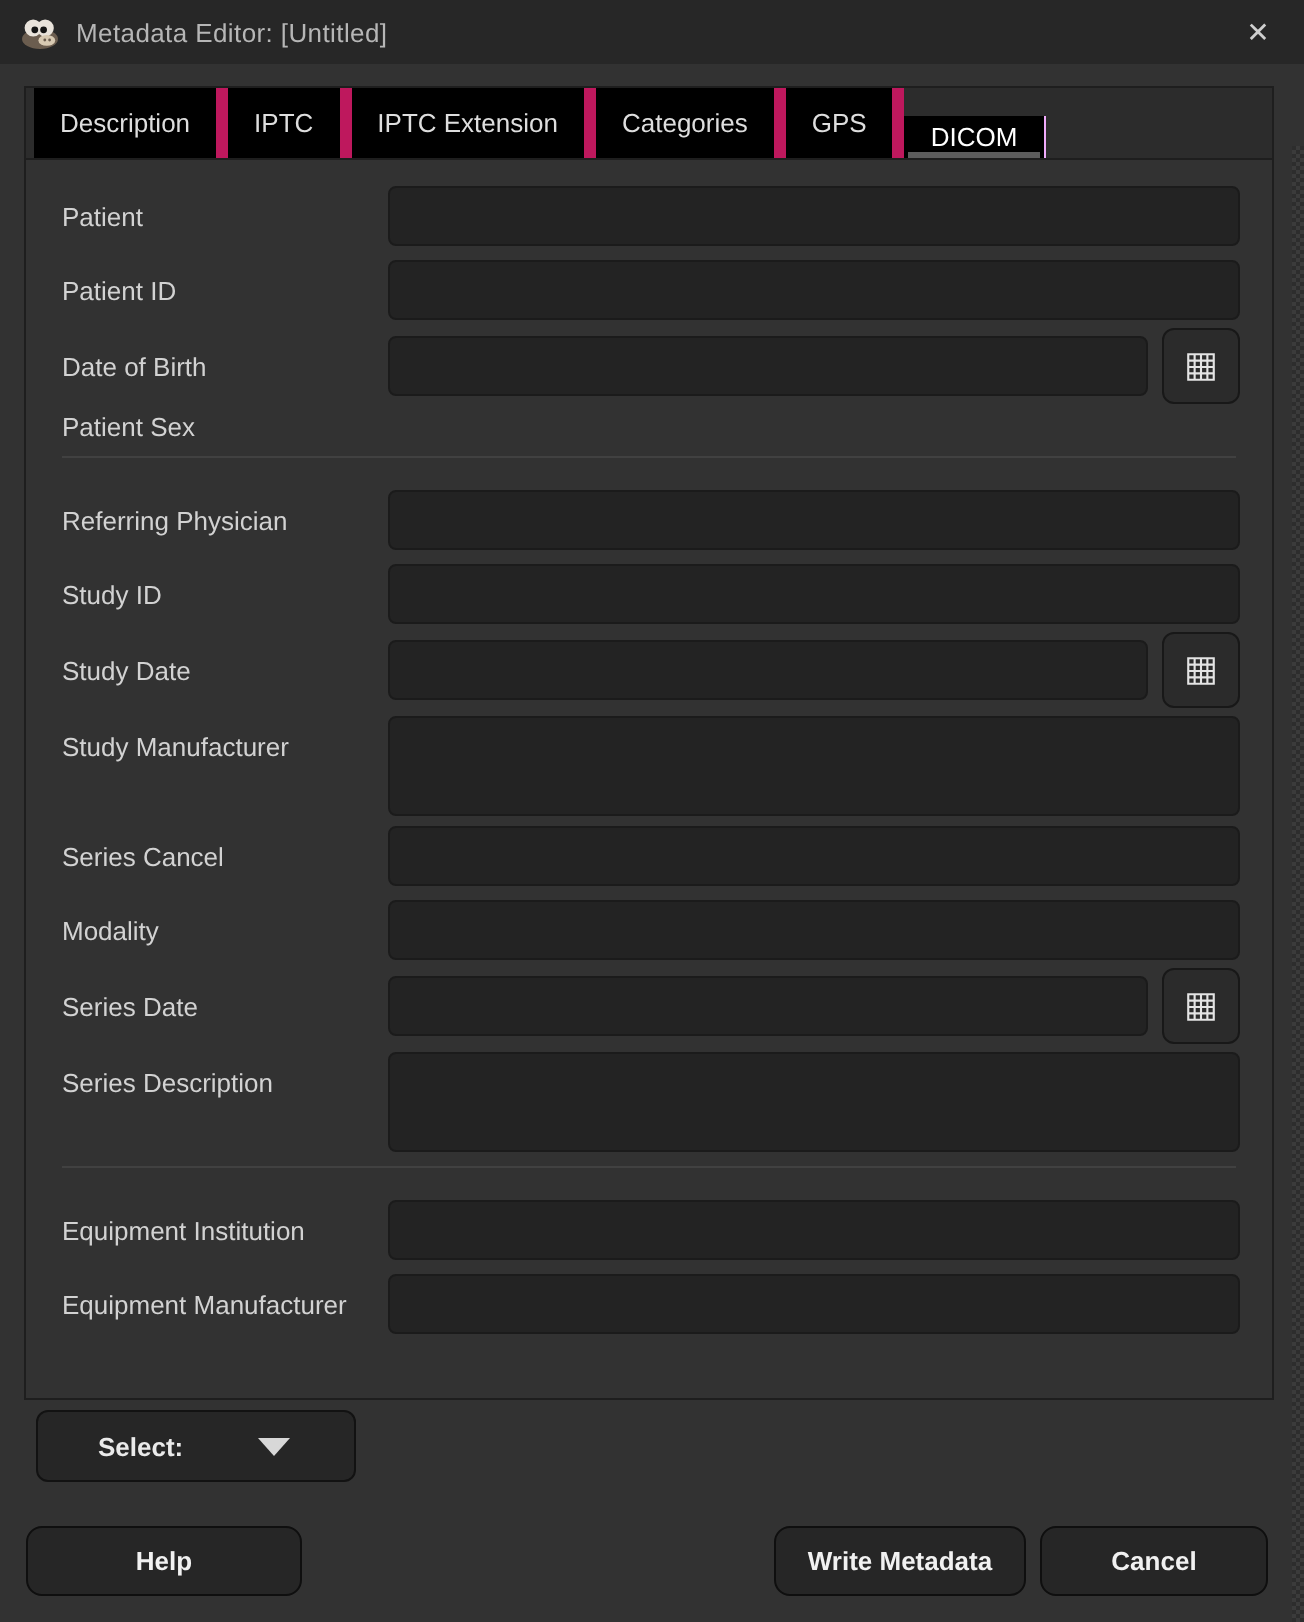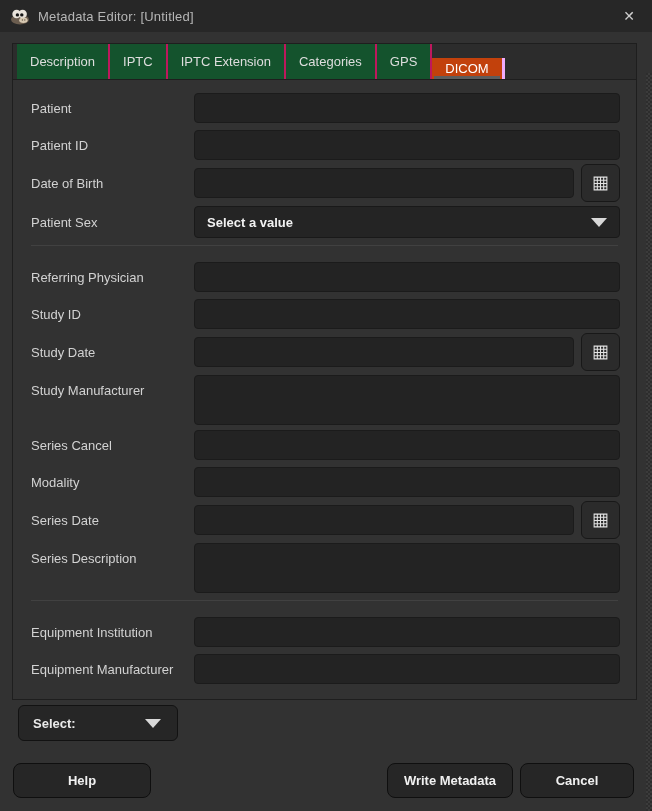--- a/index.html
+++ b/index.html
@@ -27,27 +27,27 @@
   .notebook{
     position:absolute;left:12px;top:43px;width:625px;height:657px;
     box-sizing:border-box;border:1px solid #1e1e1e;background:#323232;
   }
   .tabstrip{
     height:36px;display:flex;align-items:stretch;
     background:#2c2c2c;border-bottom:1px solid #1e1e1e;
     padding-left:4px;box-sizing:border-box;
   }
   .tab{
-    background:#14532d;color:#dedede;font-size:13px;
+    background:#000000;color:#dedede;font-size:13px;
     display:flex;align-items:center;padding:0 13px;
-    border-right:2px solid #be185d;cursor:default;white-space:nowrap;
+    border-right:6px solid #be185d;cursor:default;white-space:nowrap;
   }
   .tab.active{
-    background:#c2410c;color:#ffffff;position:relative;
-    border-right:3px solid #f0abfc;
+    background:#000000;color:#ffffff;position:relative;
+    border-right:1px solid #f0abfc;
     margin-top:14px;
   }
   .tab.active::after{
     content:"";position:absolute;left:2px;right:2px;bottom:0;height:3px;
     background:#5d5d5d;
   }
   
   .panel{padding:13px 16px 0 18px;box-sizing:border-box;}
   .row{display:flex;align-items:center;margin-bottom:7px;}
   .row.ta{align-items:flex-start;}
@@ -81,21 +81,21 @@
     flex:1;height:50px;box-sizing:border-box;resize:none;
     background:#232323;border:1px solid #1b1b1b;border-radius:4px;
     color:#e9e9e9;font-size:13px;padding:5px 9px;outline:none;
     font-family:"Liberation Sans","DejaVu Sans",sans-serif;
   }
   .sep{height:1px;background:#414141;margin:2px 2px 16px 0;}
   
   .select-dropdown{
     position:absolute;left:18px;top:705px;width:160px;height:36px;
     box-sizing:border-box;background:#262626;border:1px solid #121212;
-    border-radius:6px;display:flex;align-items:center;padding:0 14px;cursor:default;
+    border-radius:6px;display:flex;align-items:center;padding:0 30px;cursor:default;
   }
   .select-dropdown .select-label{color:#eaeaea;font-size:13px;font-weight:600;}
   .select-dropdown .arrow-down{margin-right:2px;}
   .btn{
     position:absolute;top:763px;height:35px;box-sizing:border-box;
     background:#262626;border:1px solid #0f0f0f;border-radius:8px;
     display:flex;align-items:center;justify-content:center;
     color:#f1f1f1;font-size:13px;font-weight:600;cursor:default;
   }
   .btn-help{left:13px;width:138px;}
@@ -162,24 +162,20 @@
           <span class="cal-btn">
             <svg class="grid-icon" width="17" height="17" viewBox="0 0 16 16" fill="none" stroke="#e4e4e4" stroke-width="1">
               <path d="M2 2h12v12H2z M2 5h12 M2 8h12 M2 11h12 M5 2v12 M8 2v12 M11 2v12"></path>
             </svg>
           </span>
         </span>
       </div>
 
       <div class="row">
         <span class="label">Patient Sex</span>
-        <span class="combo">
-          <span class="combo-value">Select a value</span>
-          <span class="arrow-down"></span>
-        </span>
       </div>
 
       <div class="sep"></div>
 
       <div class="row">
         <span class="label">Referring Physician</span>
         <input class="text-input" type="text" value="" style="">
       </div>
 
       <div class="row">

